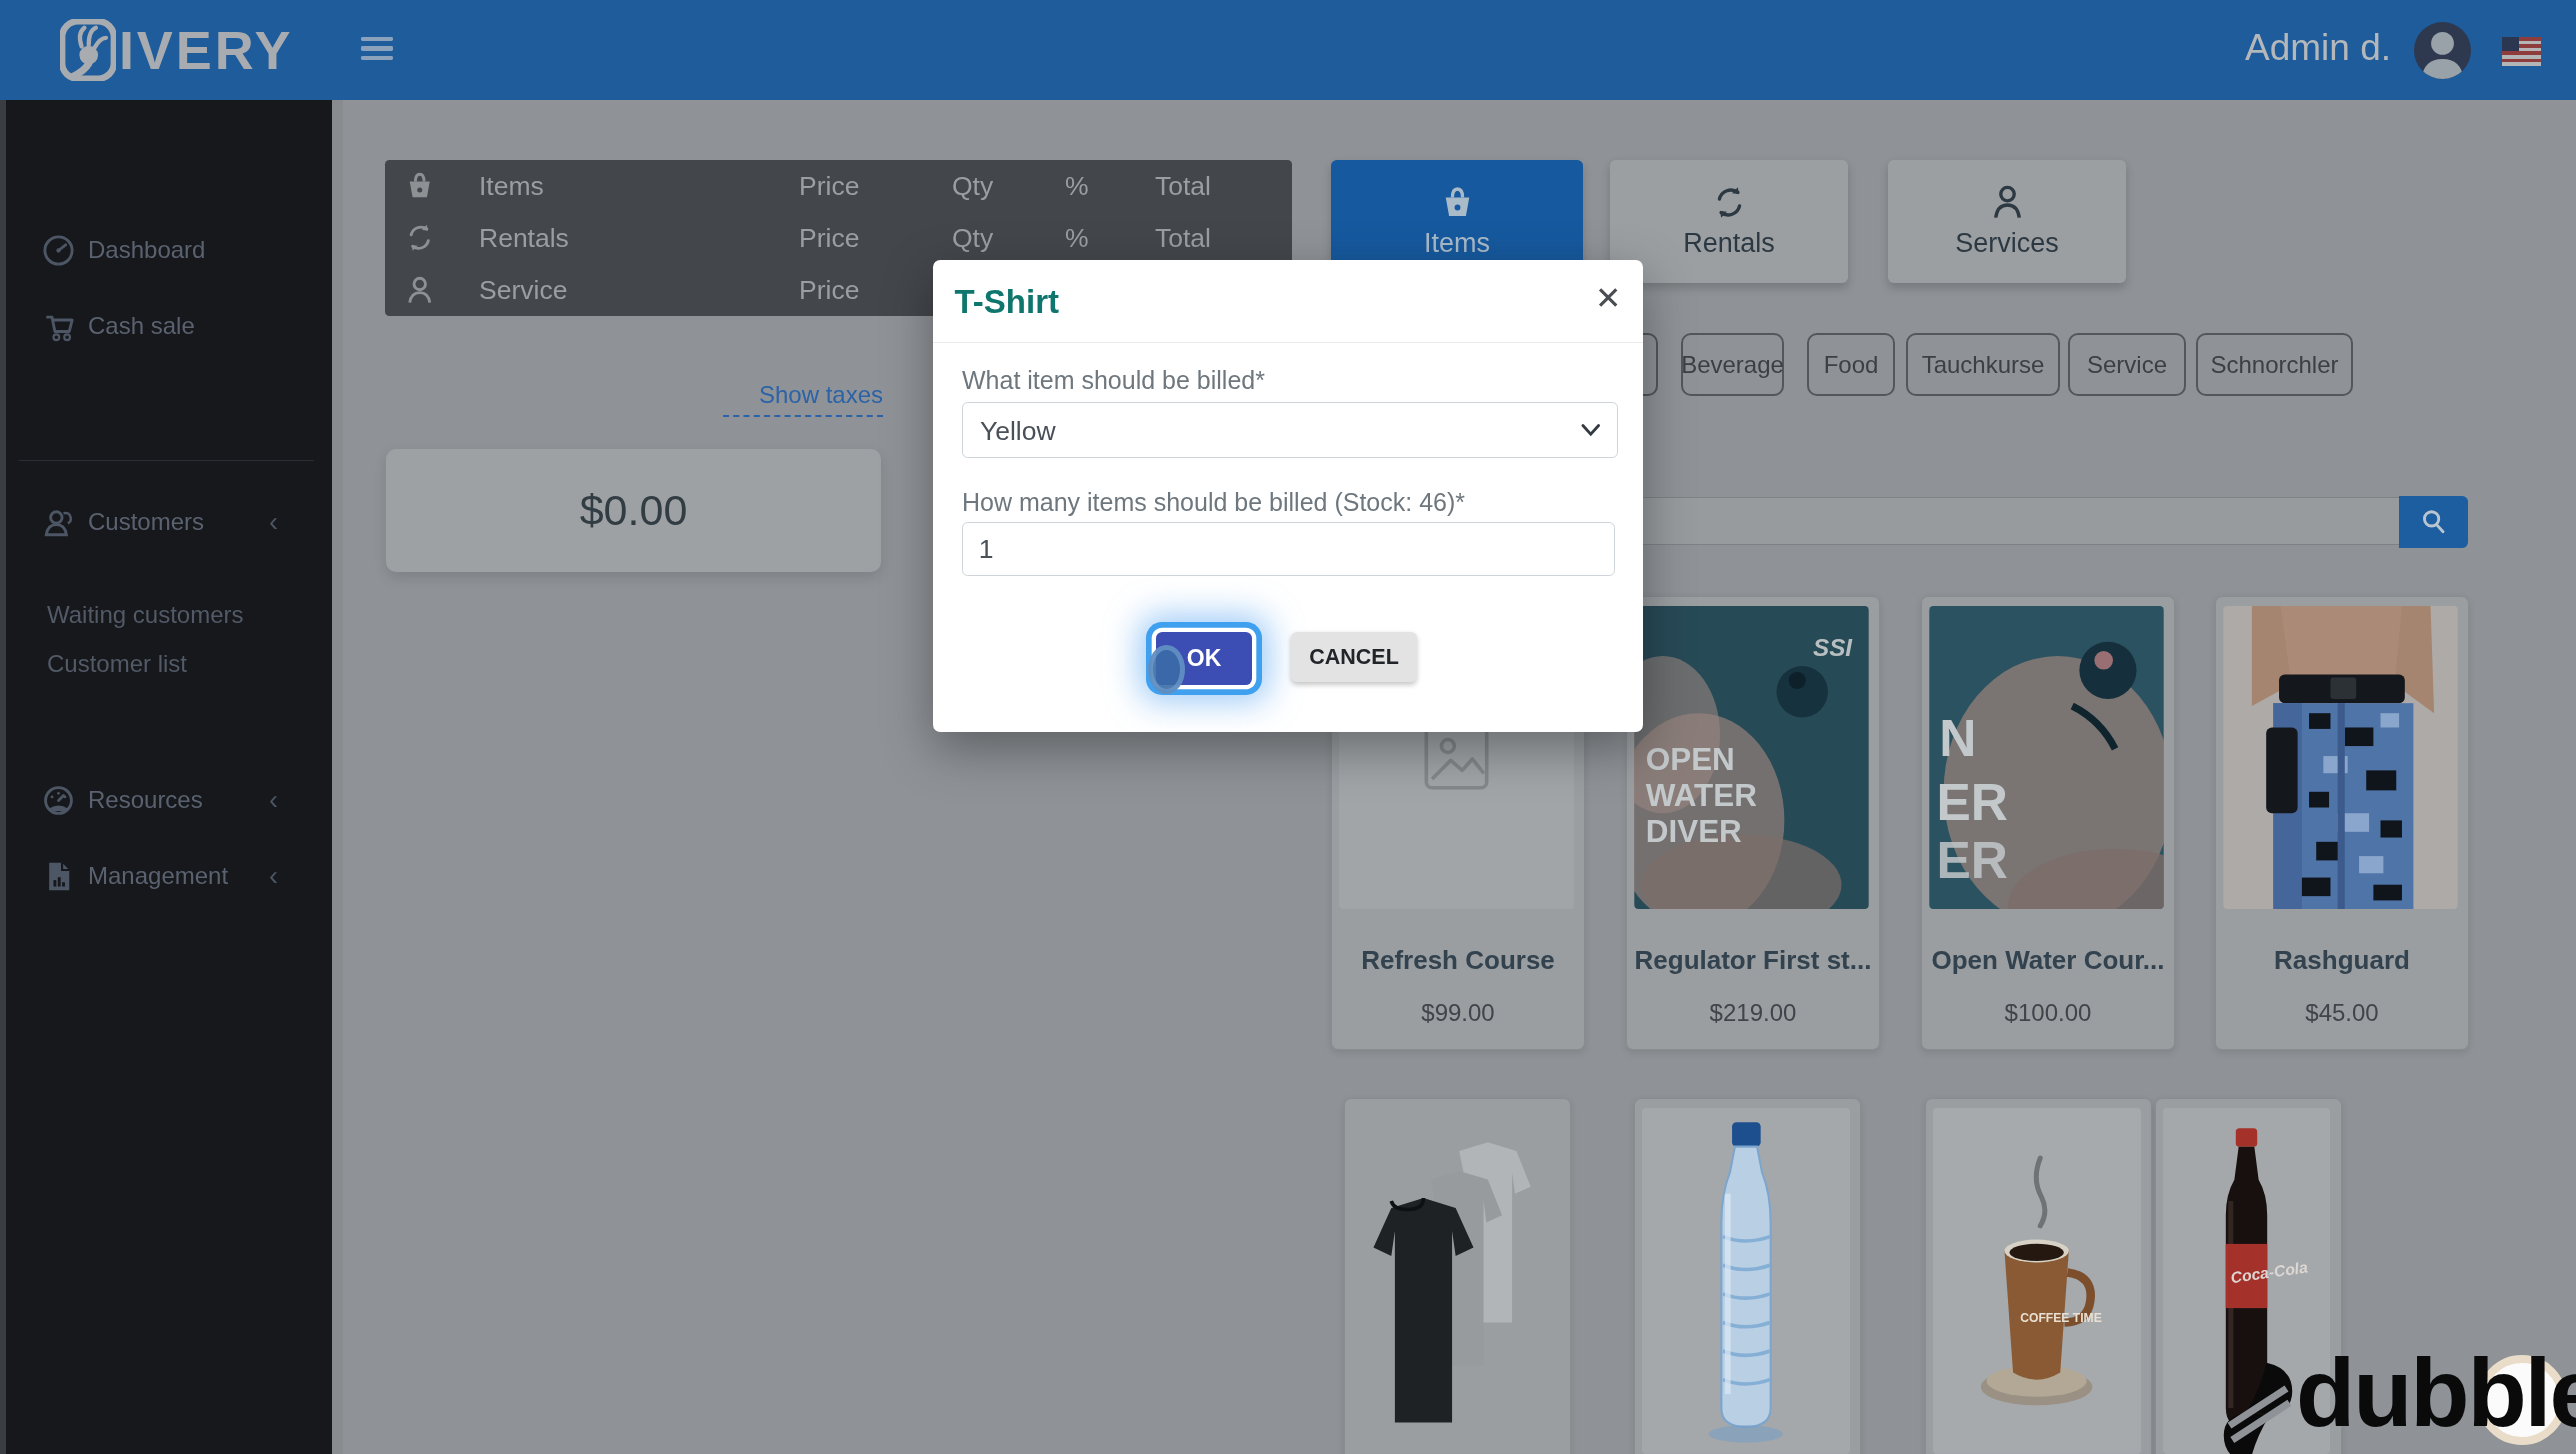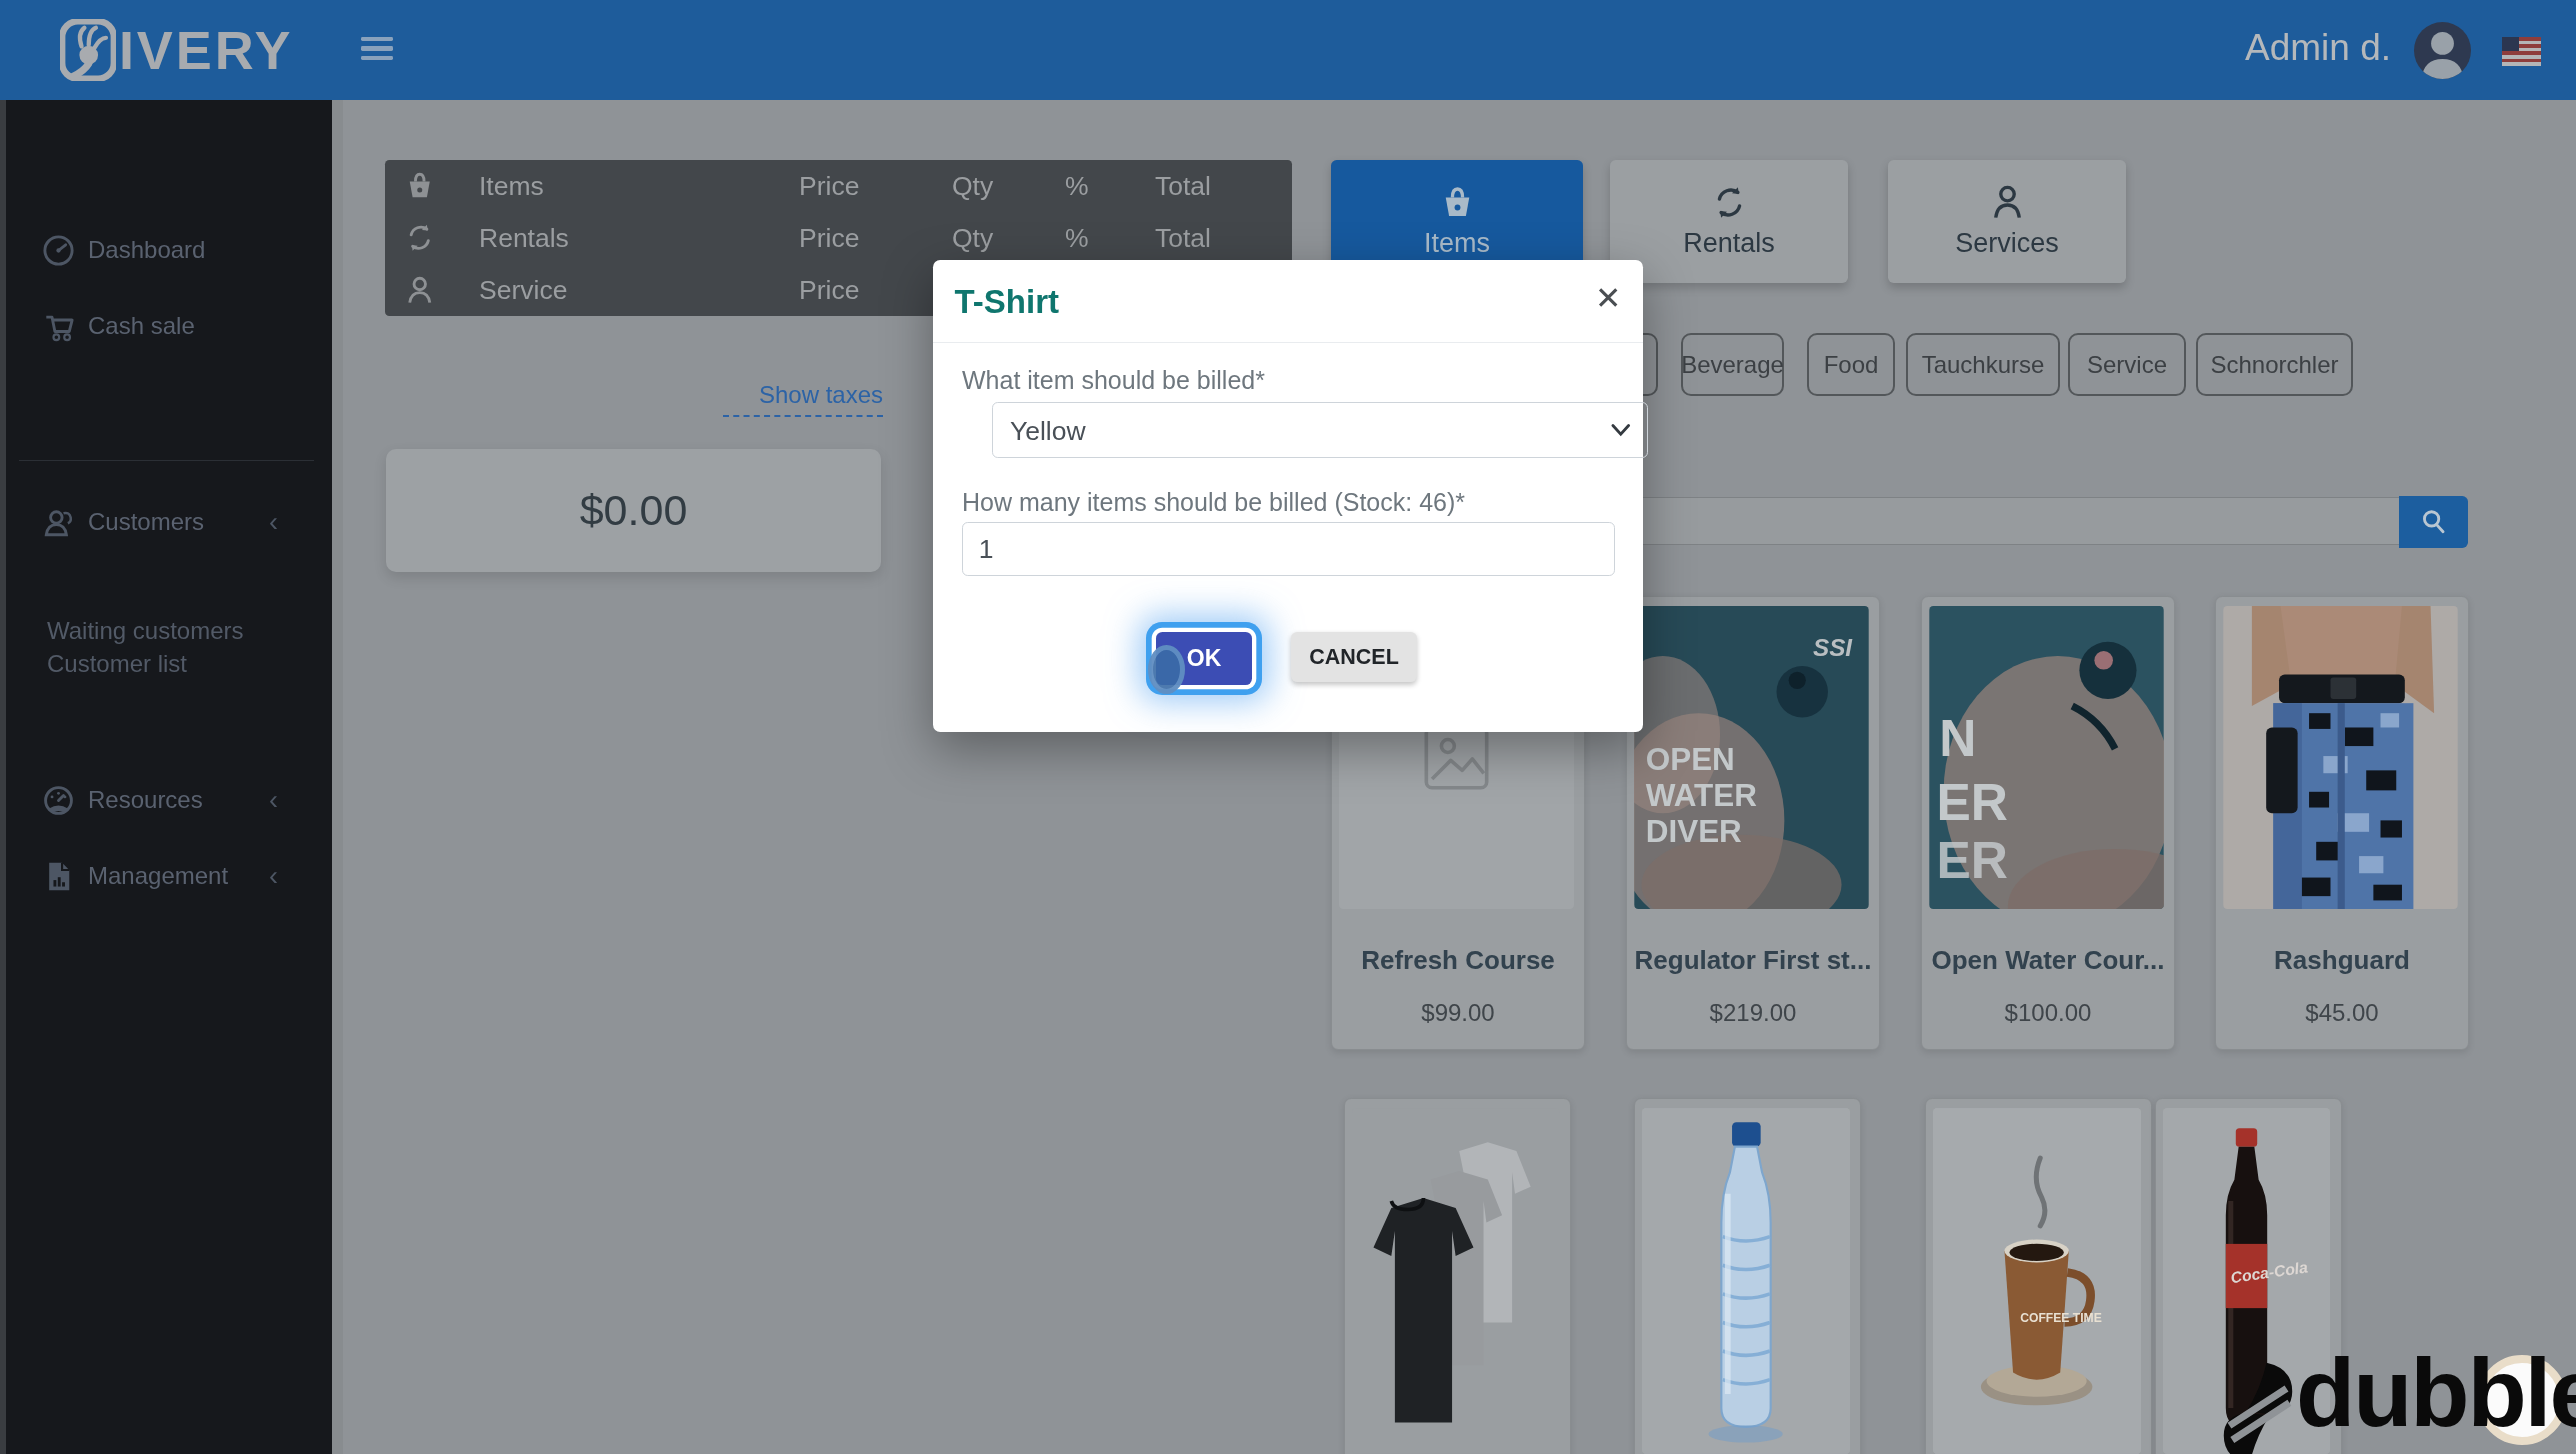--- a/index.html
+++ b/index.html
@@ -70,21 +70,21 @@
   .card .pr{position:absolute;left:0;width:100%;top:402px;text-align:center;font-size:24px;color:#3f454a;}
 
   
   .modal{position:absolute;left:933px;top:260px;width:710px;height:472px;background:#ffffff;border-radius:7.2px;
          box-shadow:0 17px 50px rgba(0,0,0,0.35);z-index:20;}
   .m-title{position:absolute;left:21.5px;top:23px;font-size:33px;font-weight:700;color:#0f766e;}
   .m-close{position:absolute;left:662px;top:20px;font-size:31.5px;font-weight:700;color:#4a4e52;cursor:pointer;}
   .m-div{position:absolute;left:0;top:82px;width:710px;height:1.4px;background:#e9ecef;}
   .m-label{position:absolute;left:29px;font-size:25px;color:#6e777e;}
   .m-select{position:absolute;left:29px;top:142px;width:654px;height:54px;border:1.4px solid #ced4da;border-radius:5.7px;
-            cursor:pointer;margin-left:30px;}
+            cursor:pointer;}
   .m-select .val{position:absolute;left:17px;top:13px;font-size:26.5px;color:#495057;}
   .m-select .caret{position:absolute;right:15.7px;top:18.6px;}
   .m-input{position:absolute;left:29px;top:262px;width:620px;height:52px;border:1.4px solid #ced4da;border-radius:5.7px;
            font-size:26.5px;color:#495057;padding:0 15.7px;outline:none;font-family:inherit;}
   .m-ok{position:absolute;left:223px;top:372px;width:96px;height:53px;background:#3c4db4;color:#ffffff;
         border:none;border-radius:6.4px;font-size:23px;font-weight:700;cursor:pointer;font-family:inherit;
         box-shadow:0 0 0 4.3px #ffffff,0 0 0 10px #3fa0ef,0 0 33px 17px rgba(80,160,240,0.55);}
   .click-dot{position:absolute;left:215px;top:385px;width:27px;height:39px;border-radius:50%;
              background:rgba(58,107,166,0.9);border:5px solid rgba(125,170,215,0.55);z-index:21;}
   .m-cancel{position:absolute;left:358px;top:372px;width:126px;height:50px;background:#e3e3e3;color:#212529;
@@ -153,21 +153,21 @@
 
     <div class="side-item" style="top:386px">
       <svg class="ic" viewBox="0 0 46 46">
           <circle cx="20" cy="16" r="8" fill="none" stroke="#4d5664" stroke-width="4"></circle>
           <path d="M6 40 Q8 26 20 26 Q32 26 34 40 Z" fill="none" stroke="#4d5664" stroke-width="4"></path>
           <path d="M30 10 Q38 8 40 16 Q41 22 36 24" fill="none" stroke="#4d5664" stroke-width="3.5"></path>
         </svg>
       <span class="lbl">Customers</span>
       <span class="chev">‹</span>
     </div>
-    <div class="side-sub" style="top:500px">
+    <div class="side-sub" style="top:484px">
       <span class="lbl">Waiting customers</span>
     </div>
     <div class="side-sub" style="top:533px">
       <span class="lbl">Customer list</span>
     </div>
 
     <div class="side-item" style="top:664px">
       <svg class="ic" viewBox="0 0 46 46">
           <circle cx="23" cy="23" r="18" fill="none" stroke="#4d5664" stroke-width="4"></circle>
           <path d="M10 34 Q23 26 36 34 L33 40 Q23 35 13 40 Z" fill="#4d5664"></path>

